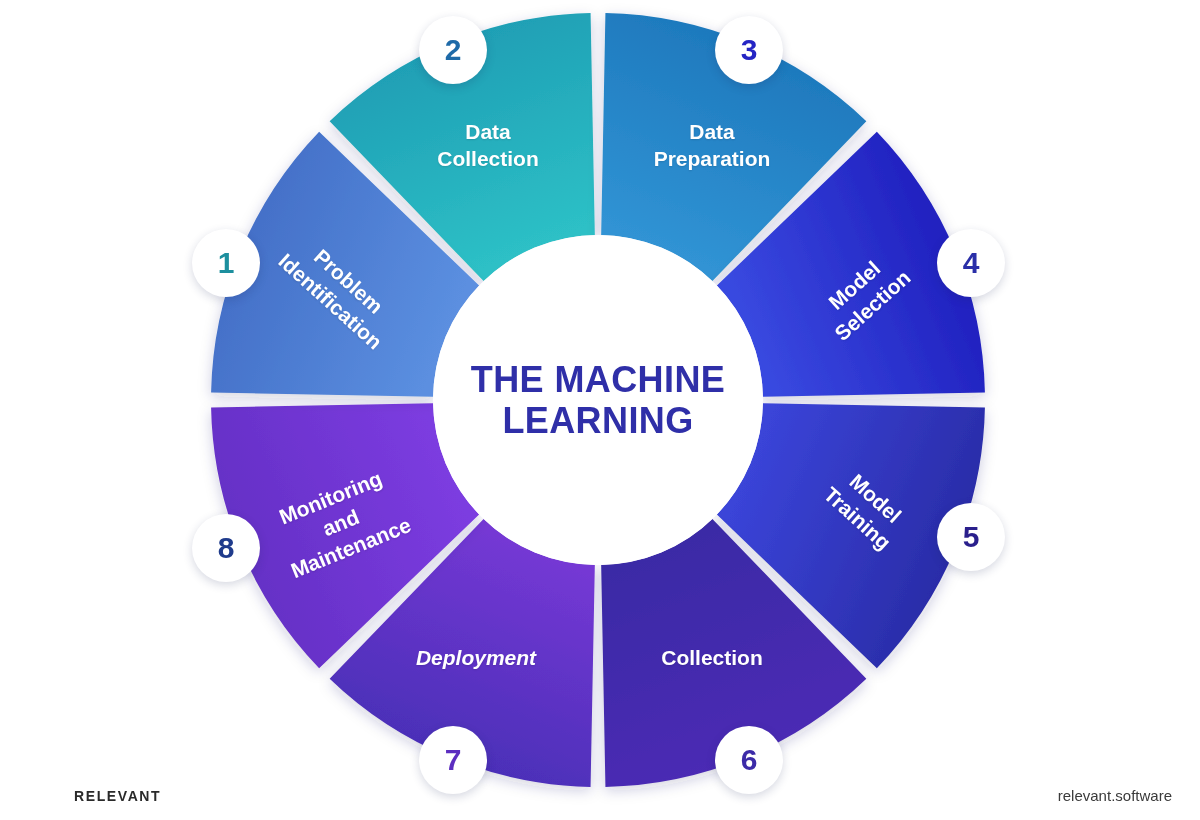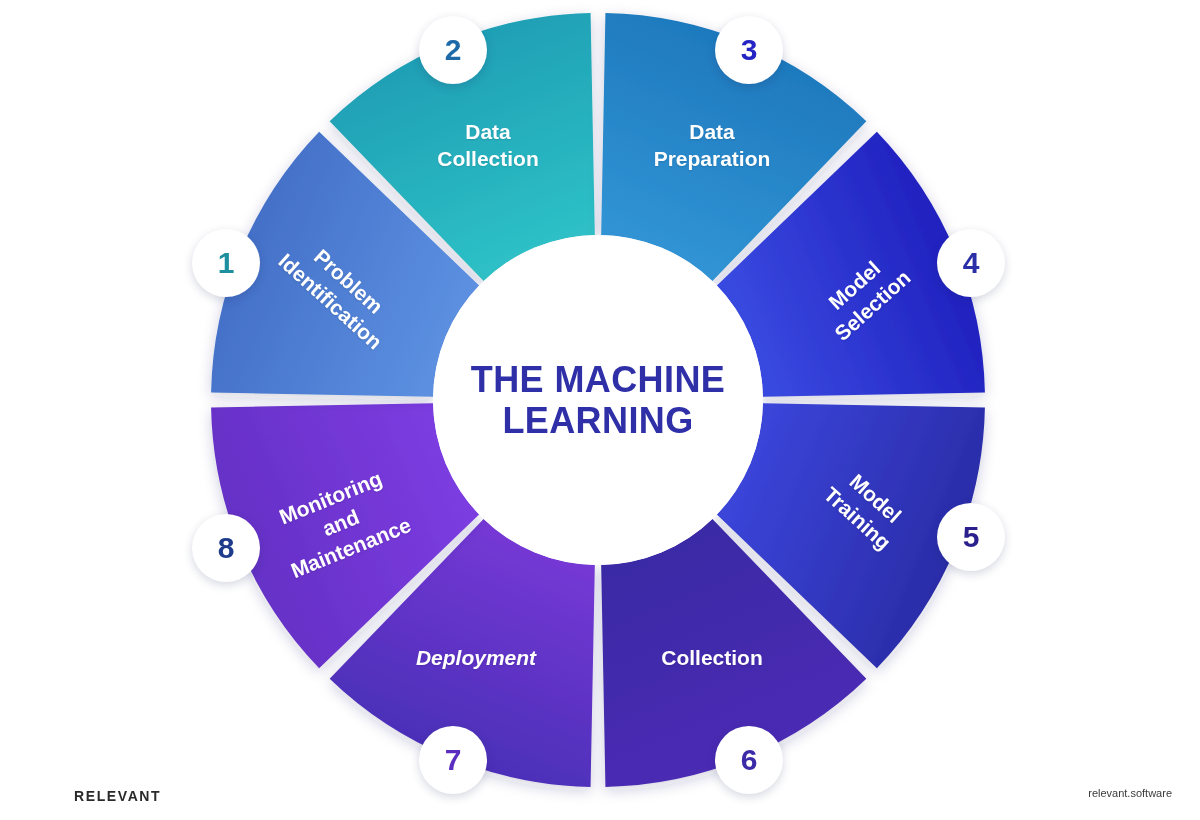--- a/index.html
+++ b/index.html
@@ -98,21 +98,21 @@
     font-size: 14px;
     letter-spacing: 1.6px;
     color: #2a2a2a;
     margin-left: 46px;
   }
   .site-url {
     position: absolute;
     right: 28px;
     top: 787px;
     font-family: "Liberation Sans", sans-serif;
-    font-size: 11px;
+    font-size: 15px;
     color: #3a3a3a;
   }
 </style>
 </head>
 <body>
 
 <div id="stage">
 
   <div id="wheel-wrap">
     <svg id="wheel-svg" width="1200" height="820" viewBox="0 0 1200 820">

